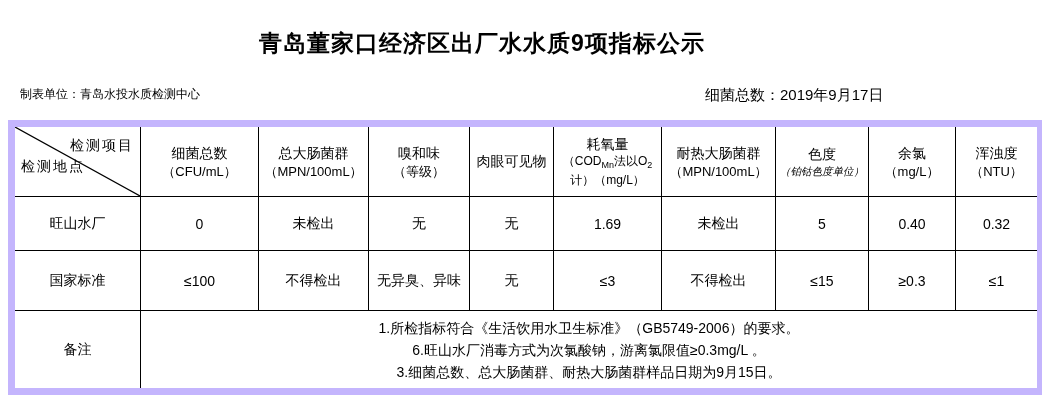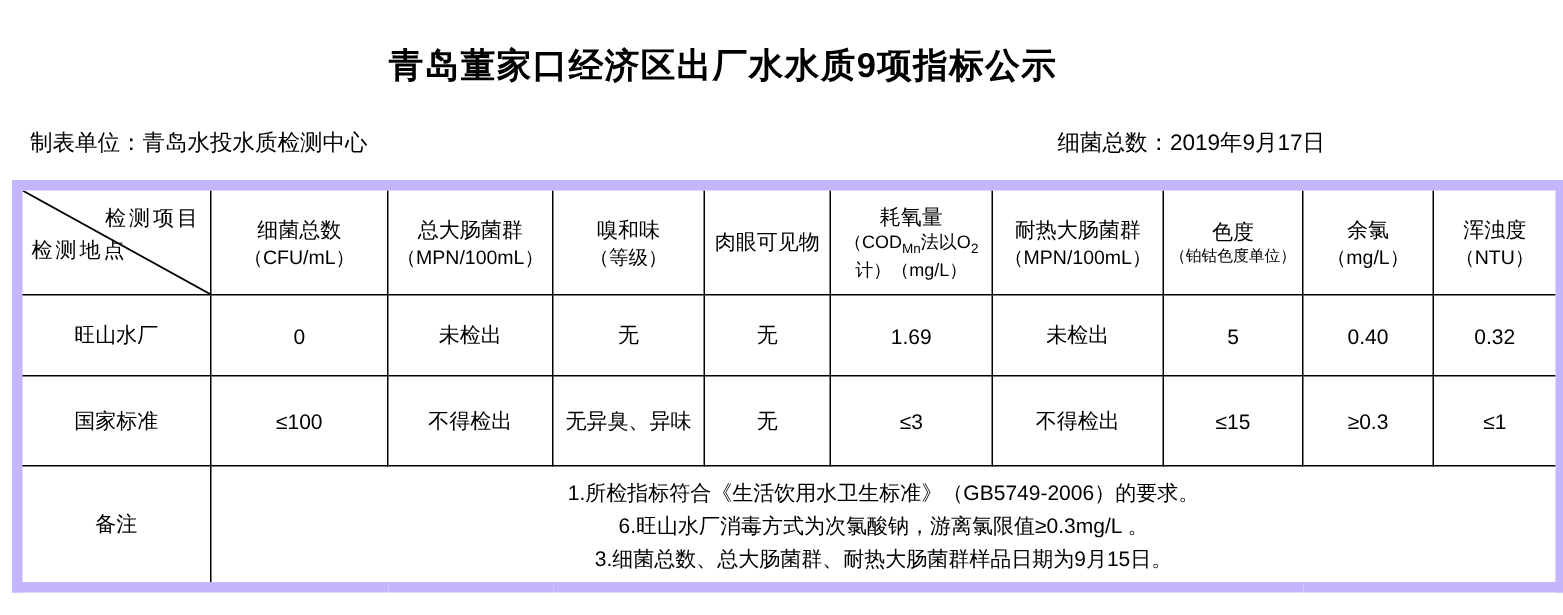--- a/index.html
+++ b/index.html
@@ -22,21 +22,21 @@
     text-align: center;
     font-size: 23px;
     font-weight: bold;
     letter-spacing: 1px;
   }
 
   .meta-left {
     position: absolute;
     top: 86px;
     left: 20px;
-    font-size: 15px;
+    font-size: 12px;
   }
   .meta-right {
     position: absolute;
     top: 86px;
     left: 705px;
     font-size: 15px;
   }
 
   table.qtable {
     position: absolute;
@@ -55,21 +55,21 @@
     font-size: 14px;
     overflow: hidden;
   }
   tr.r-head    { height: 73px; }
   tr.r-data1   { height: 54px; }
   tr.r-data2   { height: 60px; }
   tr.r-remarks { height: 81px; }
 
   .h-name { font-size: 14px; line-height: 19px; }
   .h-unit { font-size: 13px; line-height: 17px; }
-  .h-unit-small { font-size: 10.5px; line-height: 14px; }
+  .h-unit-small { font-size: 10.5px; line-height: 14px; font-style: italic; }
   .h-unit-cod { font-size: 12px; line-height: 15px; padding: 0 3px; }
   .h-unit-cod sub { font-size: 9px; }
 
   td.corner { position: relative; padding: 0; }
   .corner svg { position: absolute; top: 0; left: 0; width: 100%; height: 100%; }
   .corner-tr {
     position: absolute;
     top: 10px;
     right: 6px;
     font-size: 14px;

